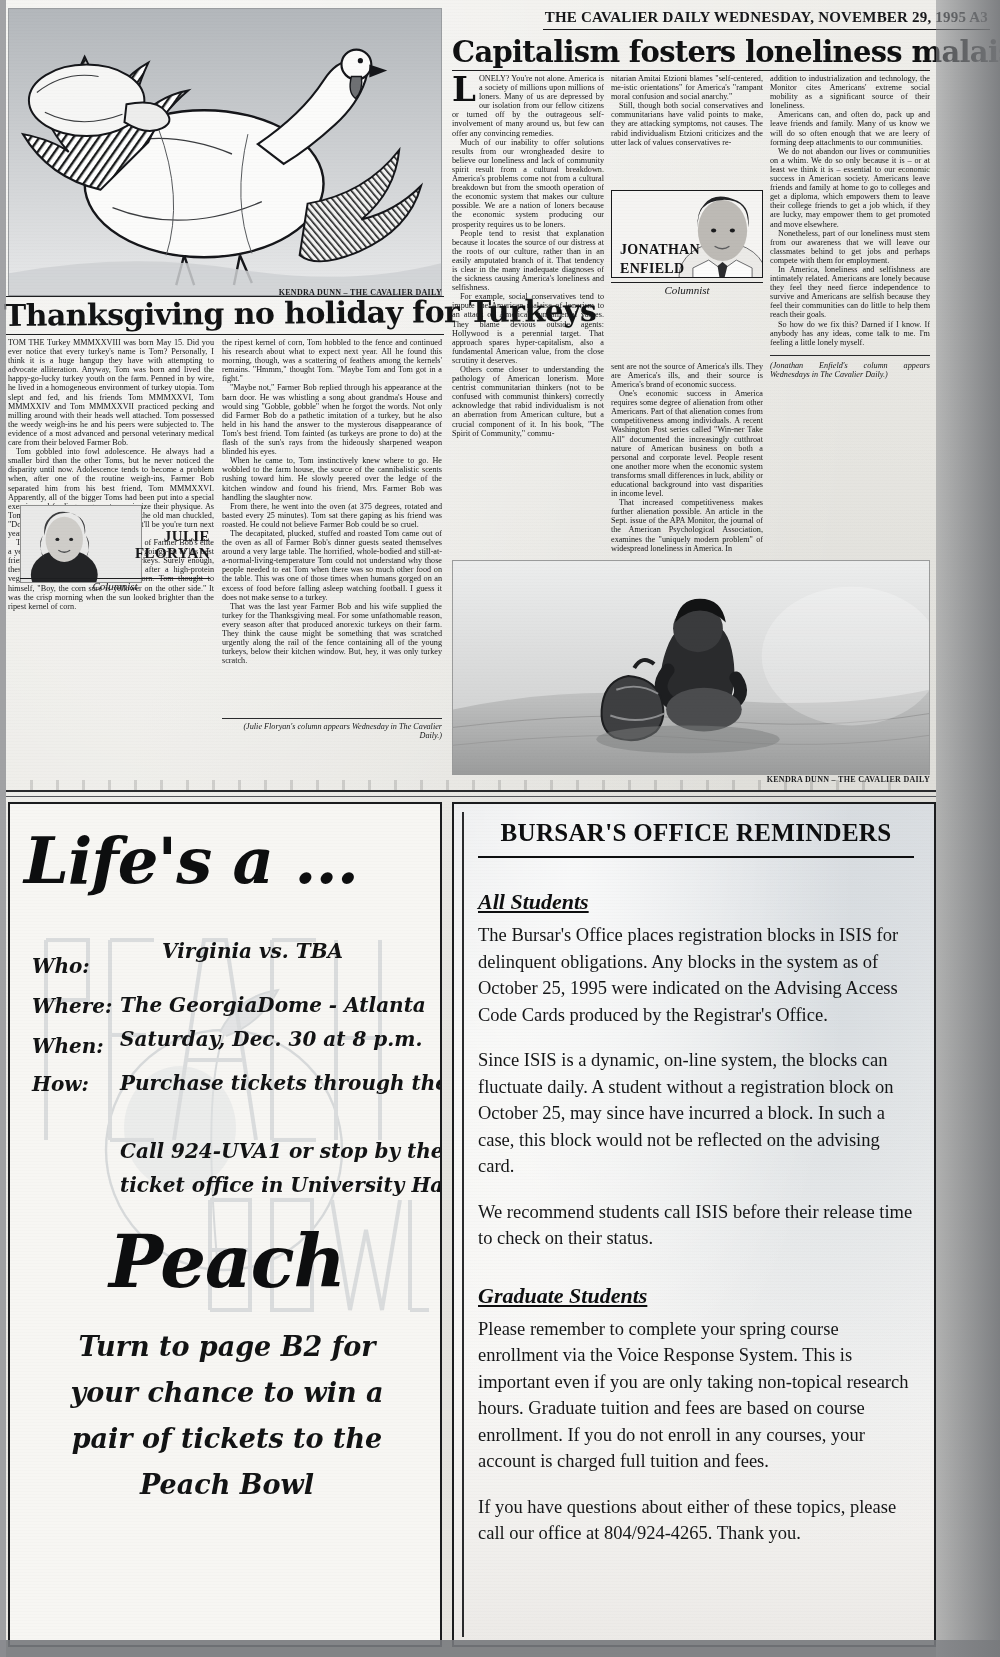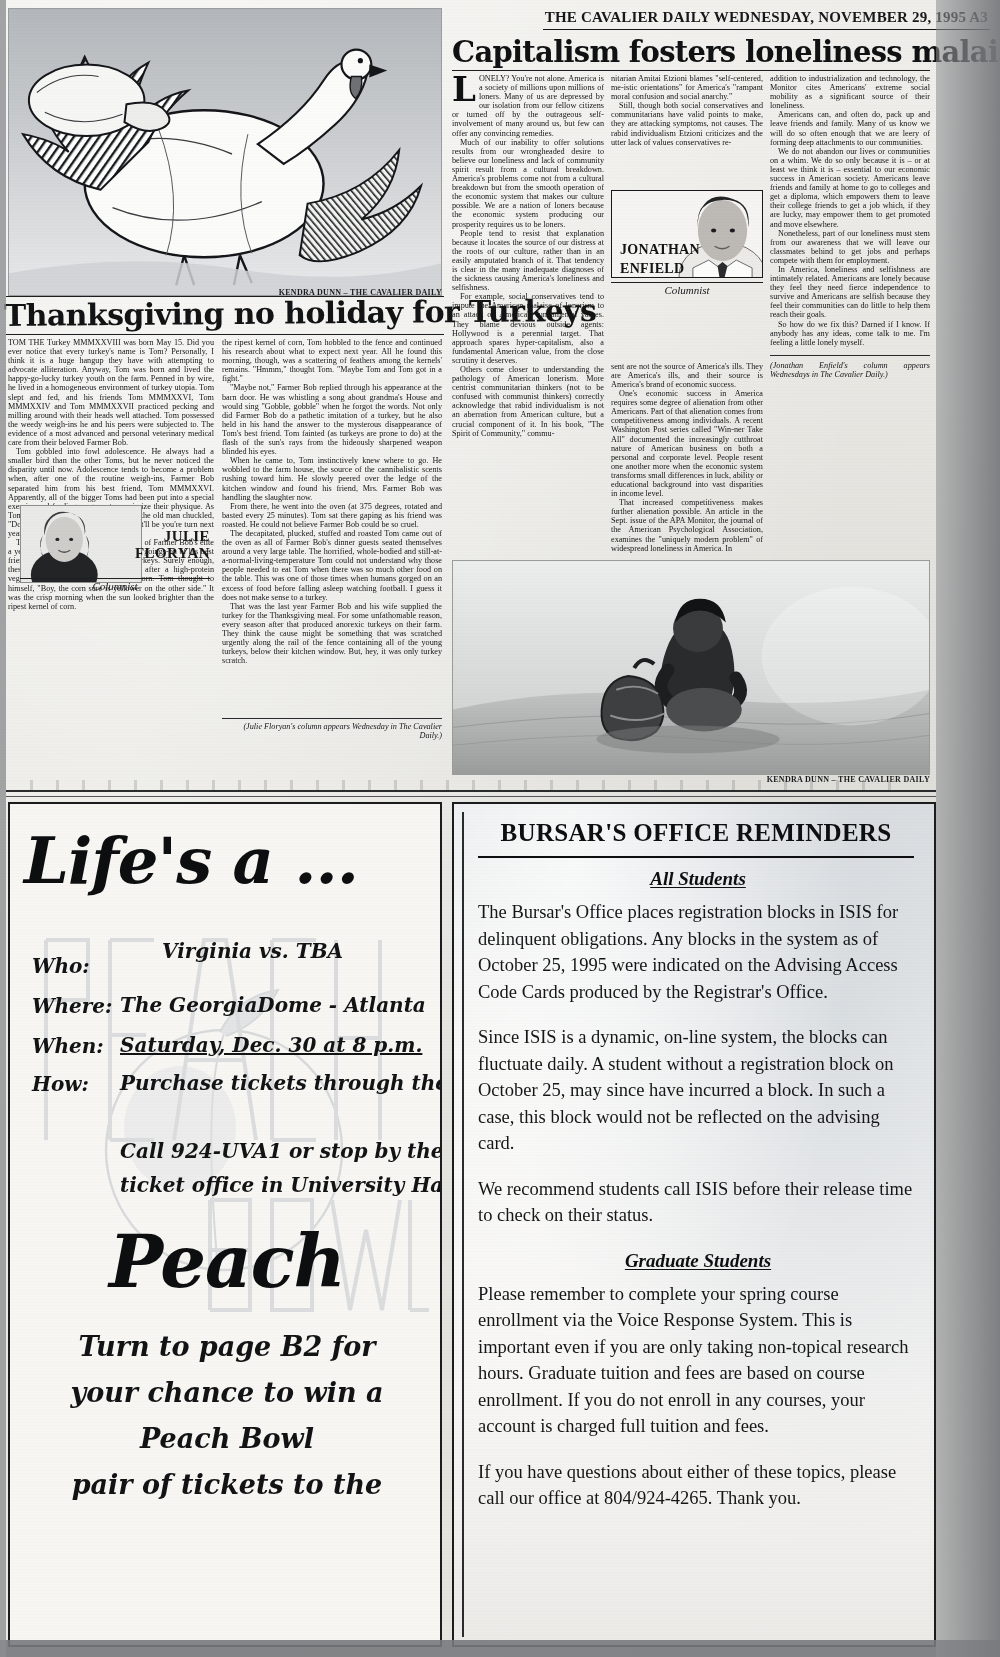--- a/index.html
+++ b/index.html
@@ -153,22 +153,22 @@
   }
   #bursarinner{position:absolute;top:8px;left:8px;width:464px;height:825px;
     border-left:2px solid #2a2b2d;box-sizing:border-box;padding:4px 8px 0 14px;}
   #bursartitle{
     font-family:"Liberation Serif",serif;font-weight:700;font-size:25px;line-height:30px;
     color:#0e0f10;letter-spacing:.3px;text-align:center;border-bottom:2.2px solid #0e0f10;
     padding-bottom:8px;margin:2px 4px 0 0;
   }
   .bsec{
     font-family:"Liberation Serif",serif;font-style:italic;font-weight:700;
-    font-size:19px;line-height:26px;color:#0e0f10;text-decoration:underline;
-    text-underline-offset:2px;margin:8px 0 1px 0;text-align:center;
+    font-size:22px;line-height:26px;color:#0e0f10;text-decoration:underline;
+    text-underline-offset:2px;margin:31px 0 1px 0;
   }
   .bpara{
     font-family:"Liberation Serif",serif;font-size:18.5px;line-height:26.5px;
     color:#151617;margin:7px 0 19px 0;
   }
   .bpara.tight{margin-bottom:0;}
   
   .smudge{position:absolute;pointer-events:none;}
 </style>
 </head>
@@ -412,34 +412,34 @@
 
     <div id="lifesa">Life's a ...</div>
 
     <div class="wwlabel" style="top:150px;left:22px;">Who:</div>
     <div class="wwrow" style="top:136px;left:110px;margin-left:42px;">Virginia vs. TBA</div>
 
     <div class="wwlabel" style="top:190px;left:22px;">Where:</div>
     <div class="wwrow" style="top:190px;left:110px;">The GeorgiaDome - Atlanta</div>
 
     <div class="wwlabel" style="top:230px;left:22px;">When:</div>
-    <div class="wwrow" style="top:230px;left:110px;text-decoration:underline;">Saturday, Dec. 30 at 8 p.m.</div>
+    <div class="wwrow" style="top:224px;left:110px;">Saturday, Dec. 30 at 8 p.m.</div>
 
     <div class="wwlabel" style="top:268px;left:22px;">How:</div>
     <div class="wwrow" style="top:268px;left:110px;">Purchase tickets through the</div>
     <div class="wwrow" style="top:336px;left:110px;">Call 924-UVA1 or stop by the</div>
     <div class="wwrow" style="top:370px;left:110px;">ticket office in University Hall.</div>
 
     <div id="peachbig">Peach</div>
 
     <div id="peachturn">
       <div>Turn to page B2 for</div>
       <div>your chance to win a</div>
+      <div>pair of tickets to the</div>
       <div>Peach Bowl</div>
-      <div>pair of tickets to the</div>
     </div>
   </div>
 
   <div class="blk" id="bursar">
     <div id="bursarinner">
       <div id="bursartitle">BURSAR'S OFFICE REMINDERS</div>
 
       <div class="bsec">All Students</div>
       <p class="bpara">The Bursar's Office places registration blocks in ISIS for delinquent obligations. Any blocks in the system as of October 25, 1995 were indicated on the Advising Access Code Cards produced by the Registrar's Office.</p>
       <p class="bpara">Since ISIS is a dynamic, on-line system, the blocks can fluctuate daily. A student without a registration block on October 25, may since have incurred a block. In such a case, this block would not be reflected on the advising card.</p>

